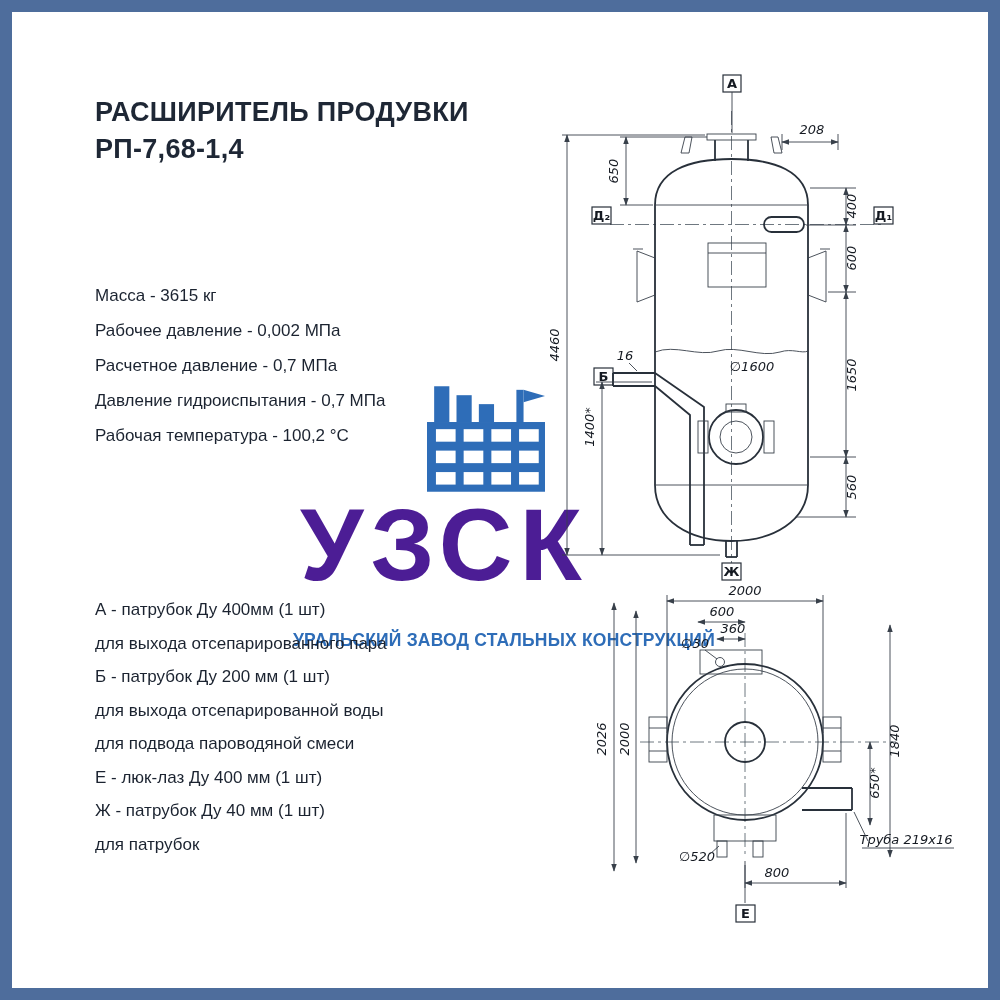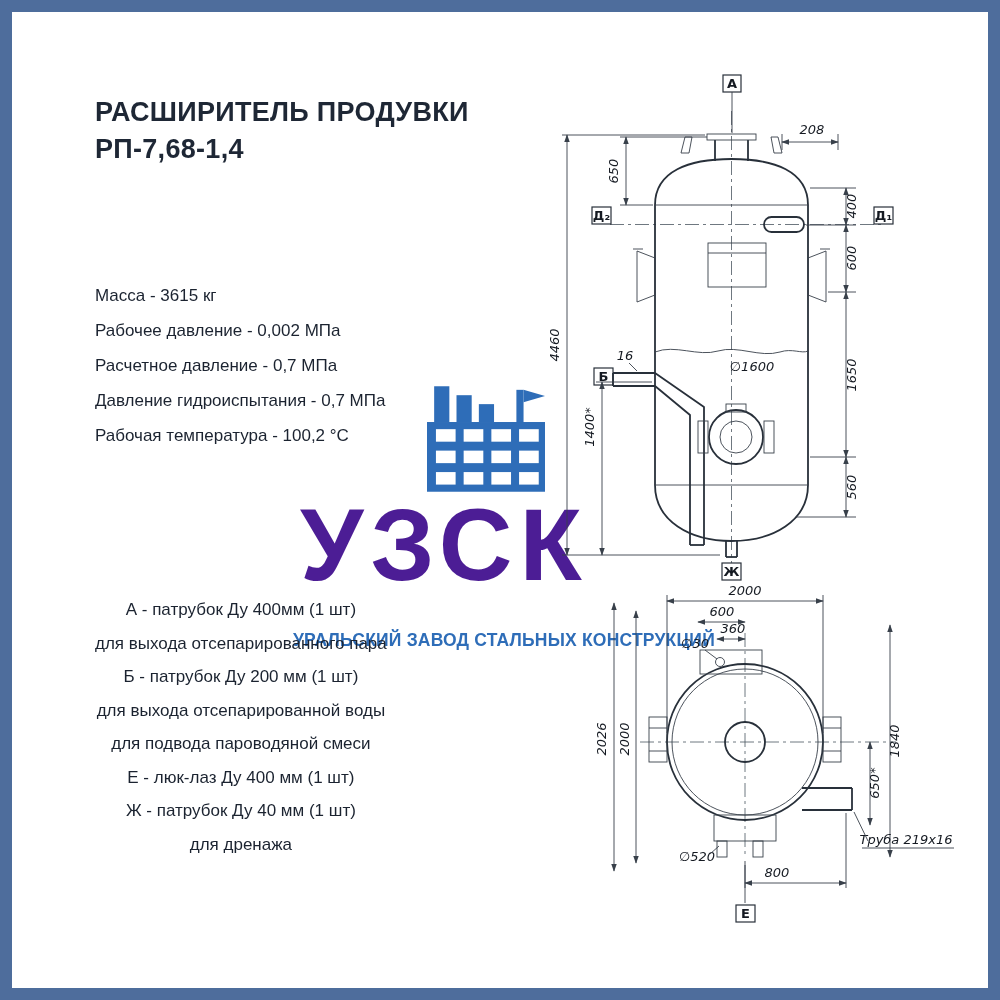--- a/index.html
+++ b/index.html
@@ -17,21 +17,21 @@
            color:#2e6db8;letter-spacing:0.2px;white-space:nowrap;}
   
   .left{position:absolute;inset:0;z-index:3;pointer-events:none;padding-left:20px;}
   .title{position:absolute;left:95px;top:94px;margin:0;font-size:27px;font-weight:bold;
          color:#1e2735;line-height:37px;letter-spacing:0.3px;}
   .h2{position:absolute;left:95px;margin:0;font-size:23px;font-weight:400;color:#1e2735;}
   .specs-h{top:216px;}
   .noz-h{top:527px;}
   .lines{position:absolute;left:95px;font-size:17px;color:#1b2330;white-space:nowrap;}
   .specs-list{top:278px;line-height:35px;}
-  .noz-list{top:593px;line-height:33.5px;text-align:center;}
+  .noz-list{top:593px;line-height:33.5px;}
   
   .drawing{position:absolute;left:540px;top:55px;z-index:2;}
   .o{fill:none;stroke:#28303a;stroke-width:1.8;stroke-linejoin:round;}
   .t{fill:none;stroke:#38404a;stroke-width:0.9;}
   .d{fill:none;stroke:#38404a;stroke-width:0.9;marker-start:url(#ae);marker-end:url(#ae);}
   .cl{fill:none;stroke:#4a5560;stroke-width:0.8;stroke-dasharray:14 4 3 4;}
   .box{fill:#ffffff;stroke:#28303a;stroke-width:1.2;}
   text.dm{font:italic 13px "DejaVu Sans",sans-serif;fill:#151a22;text-anchor:middle;}
   text.lb{font:bold 13px "DejaVu Sans",sans-serif;fill:#151a22;text-anchor:middle;}
 </style>
@@ -84,21 +84,21 @@
     </div>
 
     <div class="lines noz-list">
       <div class="ln">А - патрубок Ду 400мм (1 шт)</div>
       <div class="ln">для выхода отсепарированного пара</div>
       <div class="ln">Б - патрубок Ду 200 мм (1 шт)</div>
       <div class="ln">для выхода отсепарированной воды</div>
       <div class="ln">для подвода пароводяной смеси</div>
       <div class="ln">Е - люк-лаз Ду 400 мм (1 шт)</div>
       <div class="ln">Ж - патрубок Ду 40 мм (1 шт)</div>
-      <div class="ln">для дренажа</div>
+      <div class="ln">для патрубок</div>
     </div>
   </div>
 
   <svg class="drawing" width="450" height="910" viewBox="0 0 450 910">
     <defs>
       <marker id="ae" viewBox="0 0 10 10" refX="9" refY="5" markerWidth="9" markerHeight="9" orient="auto-start-reverse">
         <path d="M0,1.5 L10,5 L0,8.5 z" fill="#38404a"></path>
       </marker>
     </defs>
 

